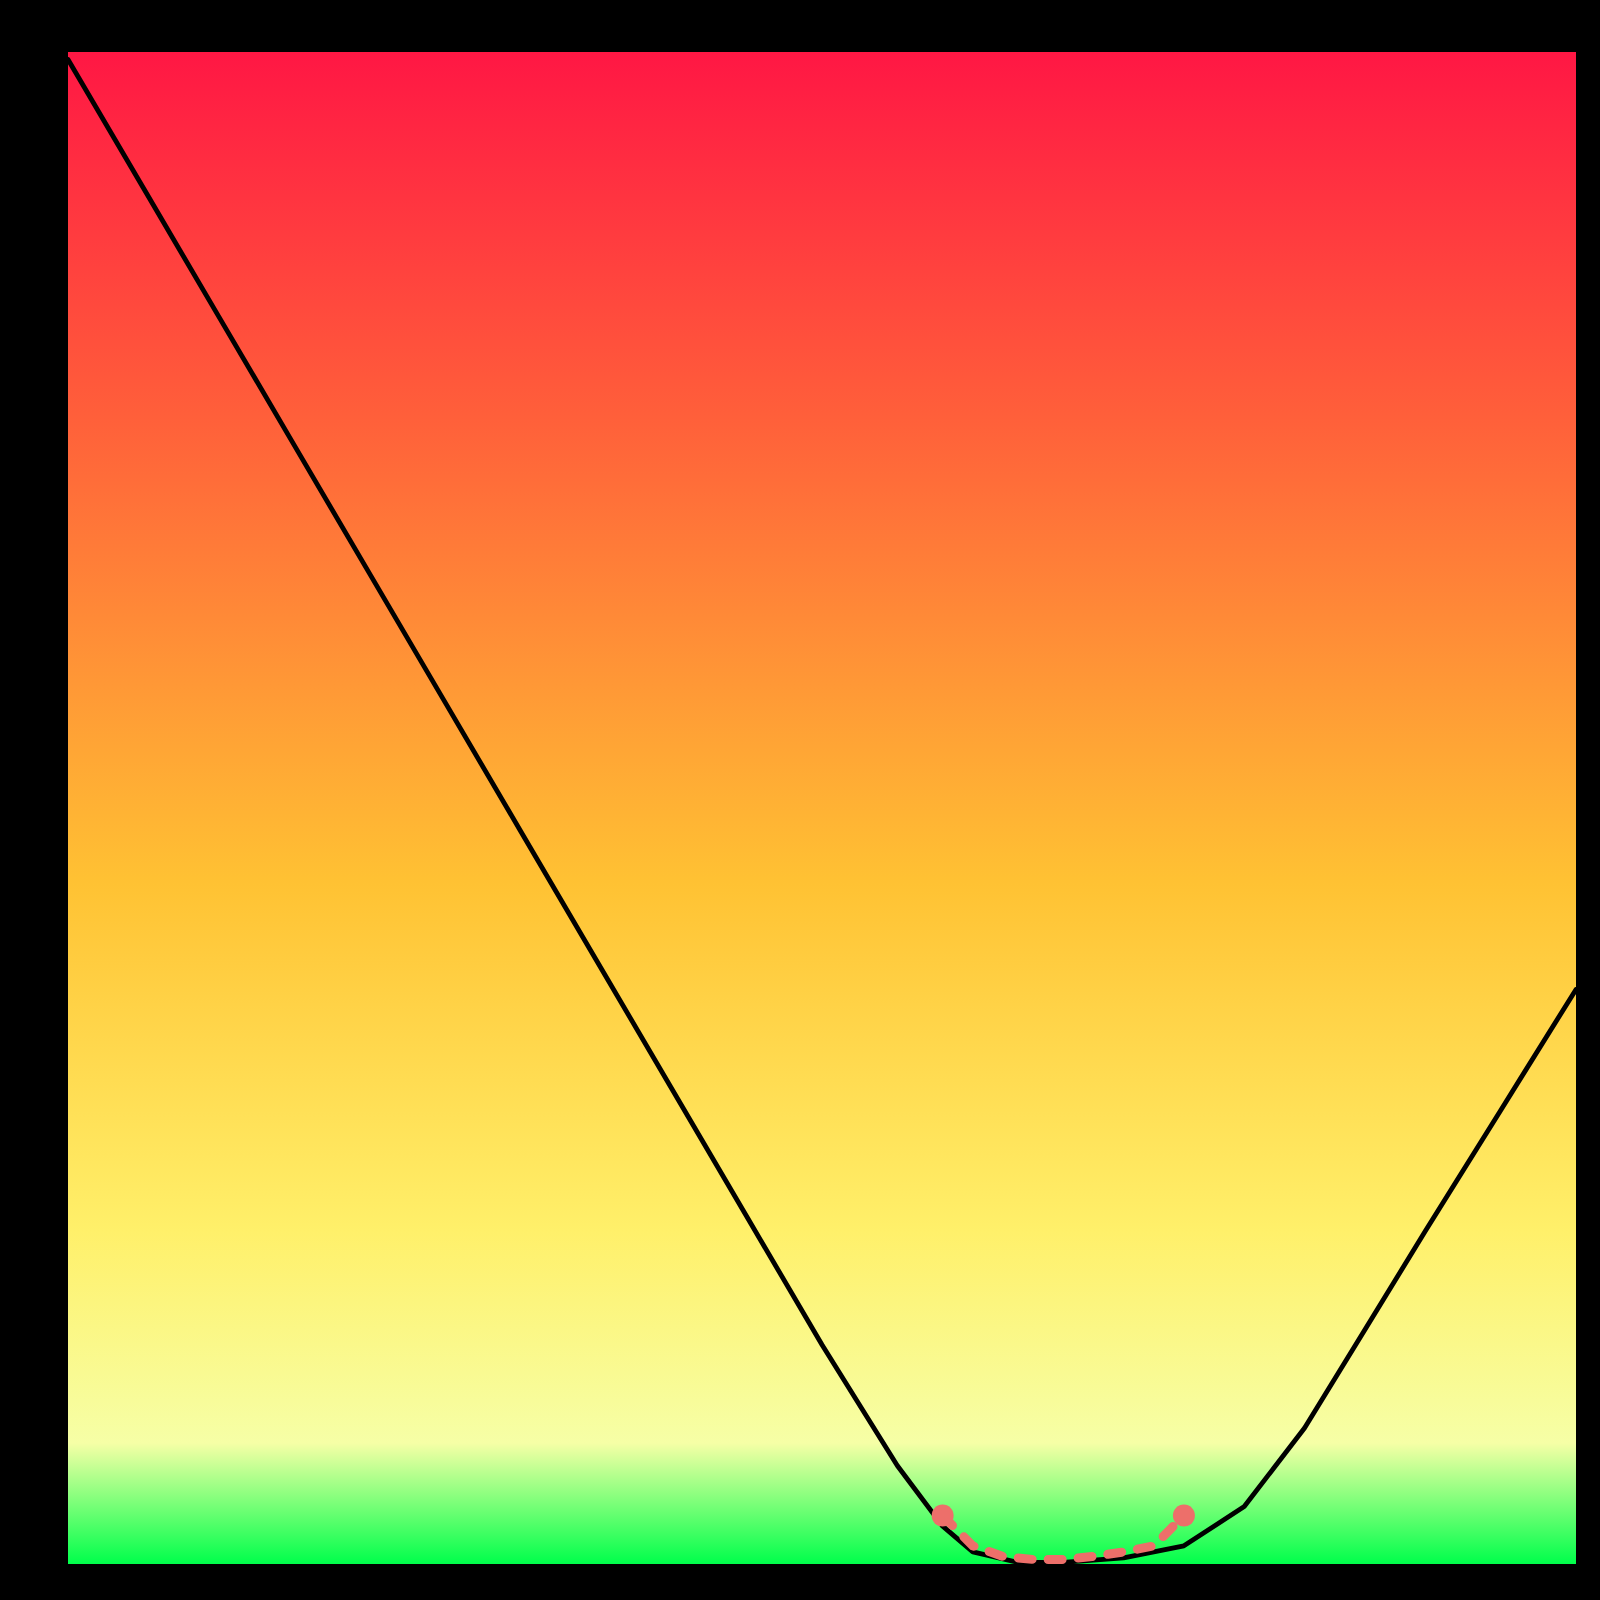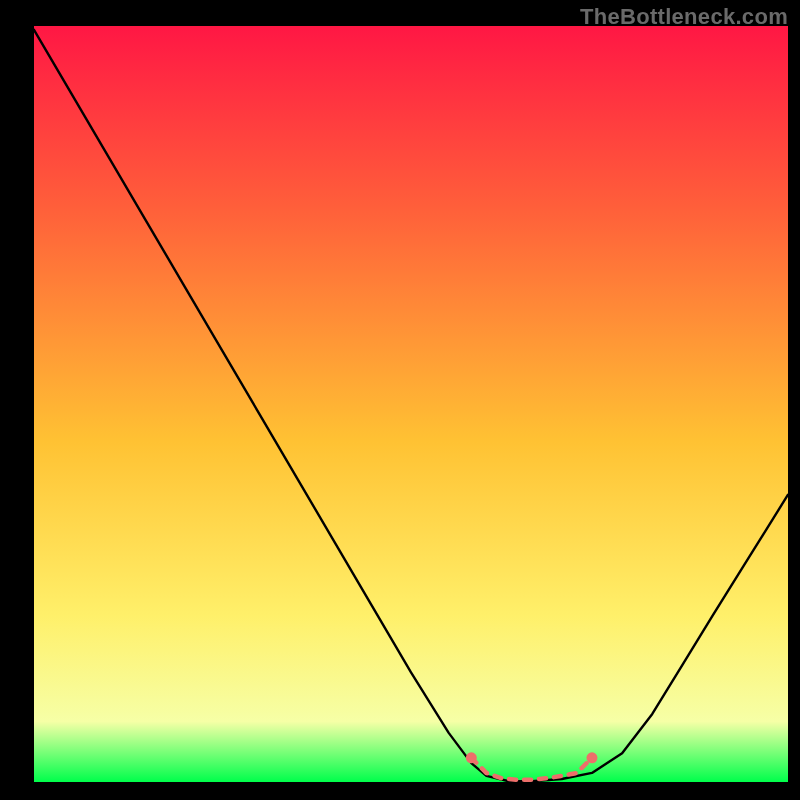--- a/index.html
+++ b/index.html
@@ -44,14 +44,13 @@
           <stop offset="100%" stop-color="#00ff4b"></stop>
         </linearGradient>
       </defs>
       <rect x="0" y="0" width="800" height="800" fill="#000000"></rect>
       <rect x="34" y="26" width="754" height="756" fill="url(#bg-grad)"></rect>
       <path d="M34.00 29.78 L71.70 94.04 L109.40 158.30 L147.10 222.56 L184.80 286.82 L222.50 351.08 L260.20 415.34 L297.90 479.60 L335.60 543.86 L373.30 608.12 L411.00 672.38 L448.70 732.86 L471.32 763.10 L486.40 775.95 L509.02 781.24 L531.64 781.24 L561.80 778.98 L591.96 772.93 L622.12 753.27 L652.28 713.96 L682.44 664.82 L712.60 615.68 L750.30 555.20 L788.00 494.72 " fill="none" stroke="#000000" stroke-width="2.4" stroke-linecap="round" stroke-linejoin="round"></path>
       <path d="M471.32 757.81 L486.40 772.93 L501.48 778.22 L516.56 779.73 L531.64 779.73 L546.72 778.22 L561.80 775.95 L576.88 772.93 L591.96 757.81 " fill="none" stroke="#ed6f6a" stroke-width="4.5" stroke-dasharray="7 8" stroke-linecap="round"></path>
       <circle cx="471.32" cy="757.808" r="5.5" fill="#ed6f6a"></circle>
       <circle cx="591.96" cy="757.808" r="5.5" fill="#ed6f6a"></circle>
     </svg>
-  <div class="watermark">TheBottleneck.com</div>
 </div>
 
 </body></html>

